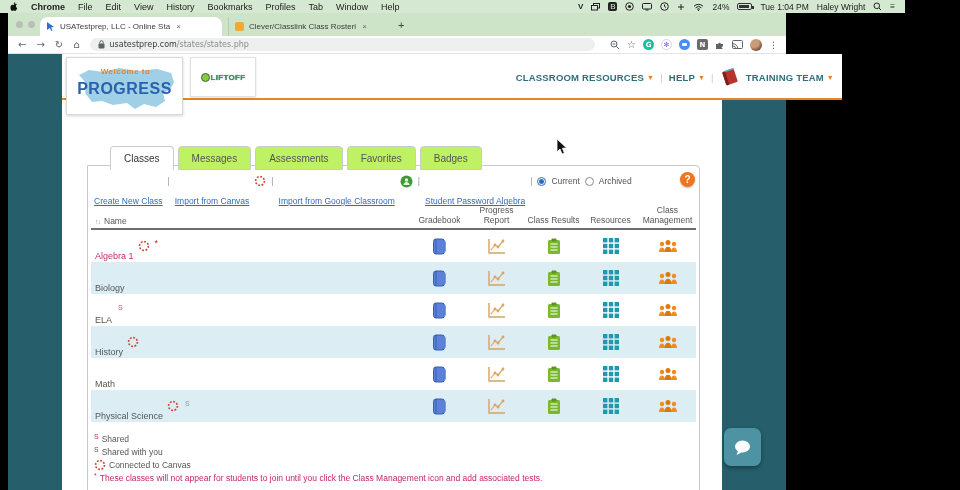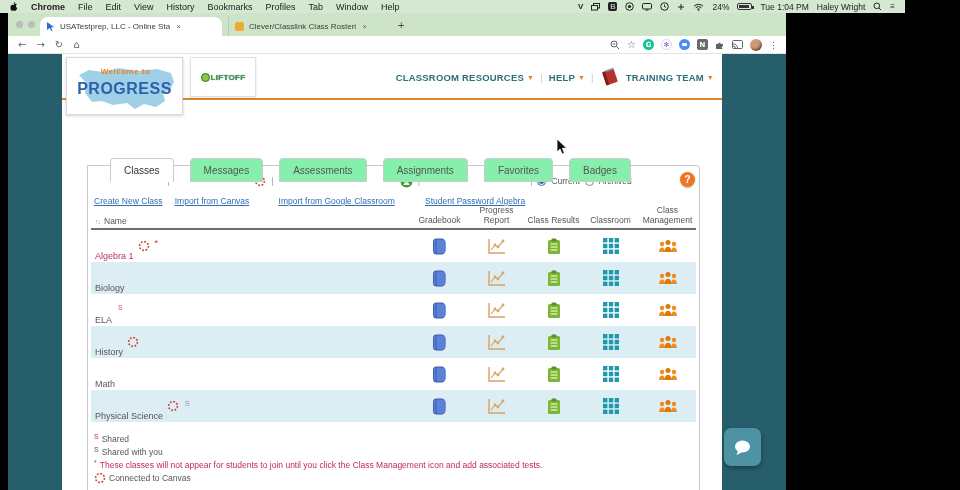--- a/index.html
+++ b/index.html
@@ -44,21 +44,21 @@
   .ext { width:11px; height:11px; border-radius:50%; display:flex; align-items:center;
          justify-content:center; color:#fff; font-size:7px; font-weight:bold; }
   .avatar { width:12px; height:12px; border-radius:50%;
             background:radial-gradient(circle at 35% 30%, #c99b7a 0 40%, #7a4d33 75%, #4e3020); }
   .dots3 { color:#5f6368; font-size:9px; }
 
   
   #page { position:absolute; left:0; top:41px; width:778px; height:436px; background:#265e6c; }
   #content { position:absolute; left:54px; top:0; width:660px; height:436px; background:#fff; }
 
-  #siteheader { position:absolute; left:0; top:0; width:660px; height:46px;
+  #siteheader { position:absolute; left:0; top:0; width:780px; height:46px;
                 border-bottom:2px solid #e2862a; background:#fff; }
   #sitenav { position:absolute; right:8px; top:13px; display:flex; align-items:center; gap:6px;
              font-size:9.5px; font-weight:bold; color:#2e6e7d; letter-spacing:.2px; }
   #sitenav .arrow { color:#e8802a; font-size:7px; }
   #sitenav .sep { color:#c9c9c9; font-weight:normal; }
 
   #logocard { position:absolute; left:4px; top:3px; width:117px; height:58px; background:#fff;
               border:1px solid #d9d9d9; box-shadow:0 1px 3px rgba(0,0,0,.18); z-index:3; }
   #logocard svg { position:absolute; left:6px; top:3px; }
   #logo-welcome { position:absolute; left:2px; right:0; top:9px; text-align:center; color:#e8802a;
@@ -66,23 +66,23 @@
   #logo-progress { position:absolute; left:0; right:0; top:22px; text-align:center; color:#2a61ad;
                    font-size:16px; font-weight:bold; letter-spacing:.5px; }
   #liftoffcard { position:absolute; left:128px; top:3px; width:66px; height:40px; background:#fff;
                  border:1px solid #e0e0e0; box-shadow:0 1px 2px rgba(0,0,0,.12); z-index:3;
                  display:flex; align-items:center; justify-content:center; }
   #liftofftext { font-size:8px; font-weight:bold; color:#3f9e3f;
                  text-shadow:0 0 1px #1d4f7c; letter-spacing:.3px; }
   #liftoffdot { width:9px; height:9px; border-radius:50%; background:#8dc63f; border:1px solid #2f6f2f; margin-right:1px; }
 
   
-  #pagetabs { position:absolute; left:25px; top:104px; display:flex; gap:16px; z-index:2;padding-left:23px; }
+  #pagetabs { position:absolute; left:25px; top:92px; display:flex; gap:4px; z-index:2;padding-left:23px; }
   .ptab { height:24px; padding:0 13px; display:flex; align-items:center; font-size:10px;
-          color:#555; background:#86efac; border:1px solid #cbcbcb; border-radius:4px 4px 0 0; }
+          color:#555; background:#bef264; border:1px solid #cbcbcb; border-radius:4px 4px 0 0; }
   .ptab.active { background:#fff; border-bottom-color:#fff; color:#333; }
   #panel { position:absolute; left:25px; top:111px; width:613px; height:376px; background:#fff;
            border:1px solid #c9c9c9; border-radius:0 4px 4px 4px; }
 
   #linksrow { position:absolute; left:6px; top:8px; right:6px; height:14px; display:flex;
               align-items:center; gap:5px; font-size:8.5px; color:#555; }
   #linksrow a { color:#2f6eb5; text-decoration:underline; white-space:nowrap;margin-top:40px; }
   #linksrow .sep { color:#999; }
   .radio { width:9px; height:9px; border:1px solid #8a8a8a; border-radius:50%; background:#fff;
            display:inline-flex; align-items:center; justify-content:center; }
@@ -219,20 +219,30 @@
       <span class="x">×</span>
     </div>
     <span id="newtab">+</span>
   </div>
 
   <div id="toolbar">
     <span class="navg">←</span>
     <span class="navg">→</span>
     <span class="navg">↻</span>
     <span class="navg">⌂</span>
+    <div id="urlpill">
+      <span style="margin-right:5px;display:inline-flex;">
+        <svg width="7" height="9" viewBox="0 0 7 9">
+            <rect x="0.5" y="3.5" width="6" height="5" rx="1" fill="#5f6368"></rect>
+            <path d="M1.8 3.5V2.4a1.7 1.7 0 0 1 3.4 0v1.1" fill="none" stroke="#5f6368"></path>
+          </svg>
+      </span>
+      <span>usatestprep.com</span>
+        <span class="path">/states/states.php</span>
+    </div>
     <div id="tbicons">
       <span style="display:inline-flex;">
         <svg width="10" height="10" viewBox="0 0 10 10">
             <circle cx="4" cy="4" r="3" fill="none" stroke="#5f6368"></circle>
             <path d="M6.3 6.3L9 9" stroke="#5f6368"></path>
             <path d="M2.7 4h2.6" stroke="#5f6368"></path>
           </svg>
       </span>
       <span style="color:#5f6368;font-size:10px;">☆</span>
       <span class="ext" style="background:#15c39a;">G</span>
@@ -296,21 +306,20 @@
 
       <div id="liftoffcard">
         <span id="liftoffdot"></span>
         <span id="liftofftext">LIFTOFF</span>
       </div>
 
       <div id="pagetabs">
           <div class="ptab active">Classes</div>
           <div class="ptab">Messages</div>
           <div class="ptab">Assessments</div>
-          <div class="ptab">Assignments</div>
           <div class="ptab">Favorites</div>
           <div class="ptab">Badges</div>
         </div>
       <div id="panel">
         <div id="linksrow">
             <a href="#">Create New Class</a>
             <span class="sep">|</span>
             <a href="#">Import from Canvas</a>
             <svg width="12" height="12" viewBox="0 0 12 12">
               <circle cx="6" cy="6" r="4.4" fill="none" stroke="#d23f31" stroke-width="1.6" stroke-dasharray="1.8 1.6"></circle>
@@ -333,21 +342,21 @@
         <div id="helpbtn">?</div>
         <div id="classtable">
             <div class="trow thead">
               <div class="c-name">
                 <span class="sortg">↑↓</span>
                 <span>Name</span>
               </div>
               <div class="c-icon">Gradebook</div>
               <div class="c-icon">Progress Report</div>
               <div class="c-icon">Class Results</div>
-              <div class="c-icon">Classroom</div>
+              <div class="c-icon">Resources</div>
               <div class="c-icon">Class Management</div>
             </div>
             <div class="trow drow">
               <div class="c-name">
                 <span class="cname-txt pinkname">Algebra 1</span>
                 <svg width="12" height="12" viewBox="0 0 12 12">
                   <circle cx="6" cy="6" r="4.4" fill="none" stroke="#d23f31" stroke-width="1.6" stroke-dasharray="1.8 1.6"></circle>
                 </svg>
                 <span class="aster">*</span>
               </div>
@@ -701,28 +710,28 @@
         <div id="legend">
             <div class="lline">
               <span class="supm pinktxt">S</span>
               <span>Shared</span>
             </div>
             <div class="lline">
               <span class="supm ">S</span>
               <span>Shared with you</span>
             </div>
             <div class="lline">
-              <span class="supm pinktxt">*</span>
-              <span class="pinktxt">These classes will not appear for students to join until you click the Class Management icon and add associated tests.</span>
-            </div>
-            <div class="lline">
               <svg width="12" height="12" viewBox="0 0 12 12">
                 <circle cx="6" cy="6" r="4.4" fill="none" stroke="#d23f31" stroke-width="1.6" stroke-dasharray="1.8 1.6"></circle>
               </svg>
               <span>Connected to Canvas</span>
+            </div>
+            <div class="lline">
+              <span class="supm pinktxt">*</span>
+              <span class="pinktxt">These classes will not appear for students to join until you click the Class Management icon and add associated tests.</span>
             </div>
           </div>
       </div>
 
     </div>
 
     <div id="chatbtn">
       <svg width="19" height="17" viewBox="0 0 19 17">
         <ellipse cx="9.5" cy="7.5" rx="7.5" ry="6" fill="#fff"></ellipse>
         <path d="M5 12l-1.5 4 5-2.5z" fill="#fff"></path>

